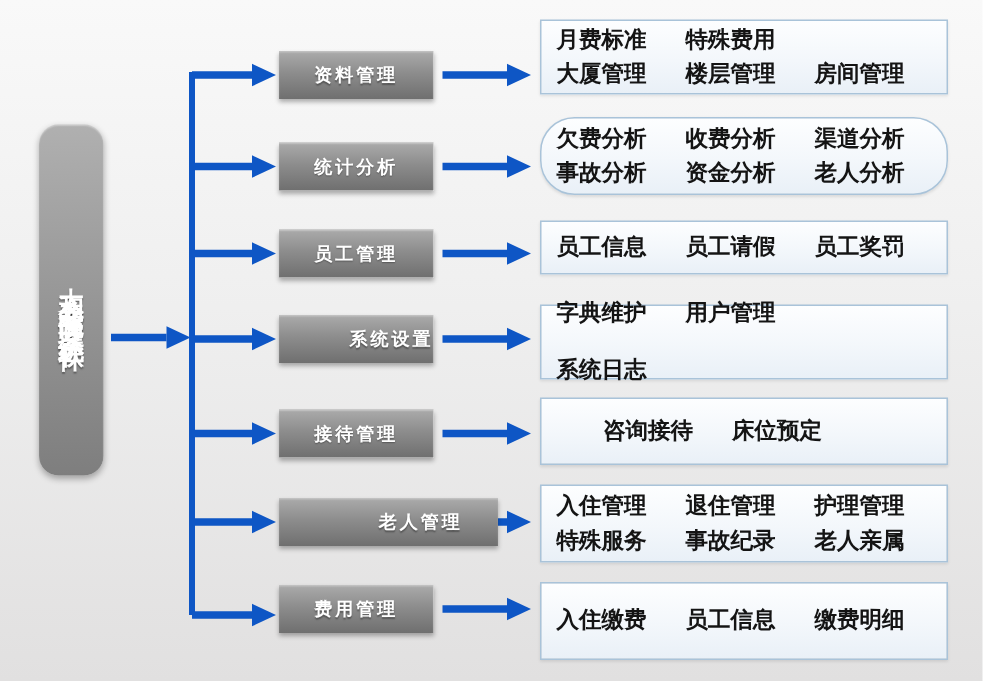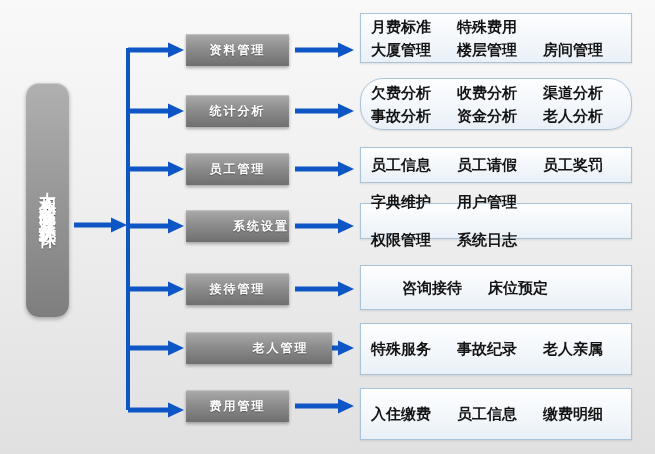--- a/index.html
+++ b/index.html
@@ -127,43 +127,47 @@
       <div class="feat-box" style="top: 147px; height: 36px;">
         <div class="feat-row">
           <span class="feat-item">员工信息</span>
           <span class="feat-item">员工请假</span>
           <span class="feat-item">员工奖罚</span>
         </div>
       </div>
       <div class="mod-node" style="top: 210px; justify-content: flex-end;">
         <span class="mlabel">系统设置</span>
       </div>
-      <div class="feat-box" style="top: 203px; height: 36px; gap: 16px;">
+      <div class="feat-box" style="top: 203px; height: 50px; gap: 16px;">
         <div class="feat-row">
           <span class="feat-item">字典维护</span>
           <span class="feat-item">用户管理</span>
         </div>
         <div class="feat-row">
-          <span class="feat-item">权限管理</span>
           <span class="feat-item">系统日志</span>
         </div>
       </div>
       <div class="mod-node" style="top: 273px;">
         <span class="mlabel">接待管理</span>
       </div>
       <div class="feat-box" style="top: 265px; height: 45px; padding-left: 41px;">
         <div class="feat-row">
           <span class="feat-item">咨询接待</span>
           <span class="feat-item">床位预定</span>
         </div>
       </div>
       <div class="mod-node" style="top: 332px; padding-left: 43px;">
         <span class="mlabel">老人管理</span>
       </div>
       <div class="feat-box" style="top: 323px; height: 52px;">
+        <div class="feat-row">
+          <span class="feat-item">入住管理</span>
+          <span class="feat-item">退住管理</span>
+          <span class="feat-item">护理管理</span>
+        </div>
         <div class="feat-row">
           <span class="feat-item">特殊服务</span>
           <span class="feat-item">事故纪录</span>
           <span class="feat-item">老人亲属</span>
         </div>
       </div>
       <div class="mod-node" style="top: 390px;">
         <span class="mlabel">费用管理</span>
       </div>
       <div class="feat-box" style="top: 388px; height: 52px;">

